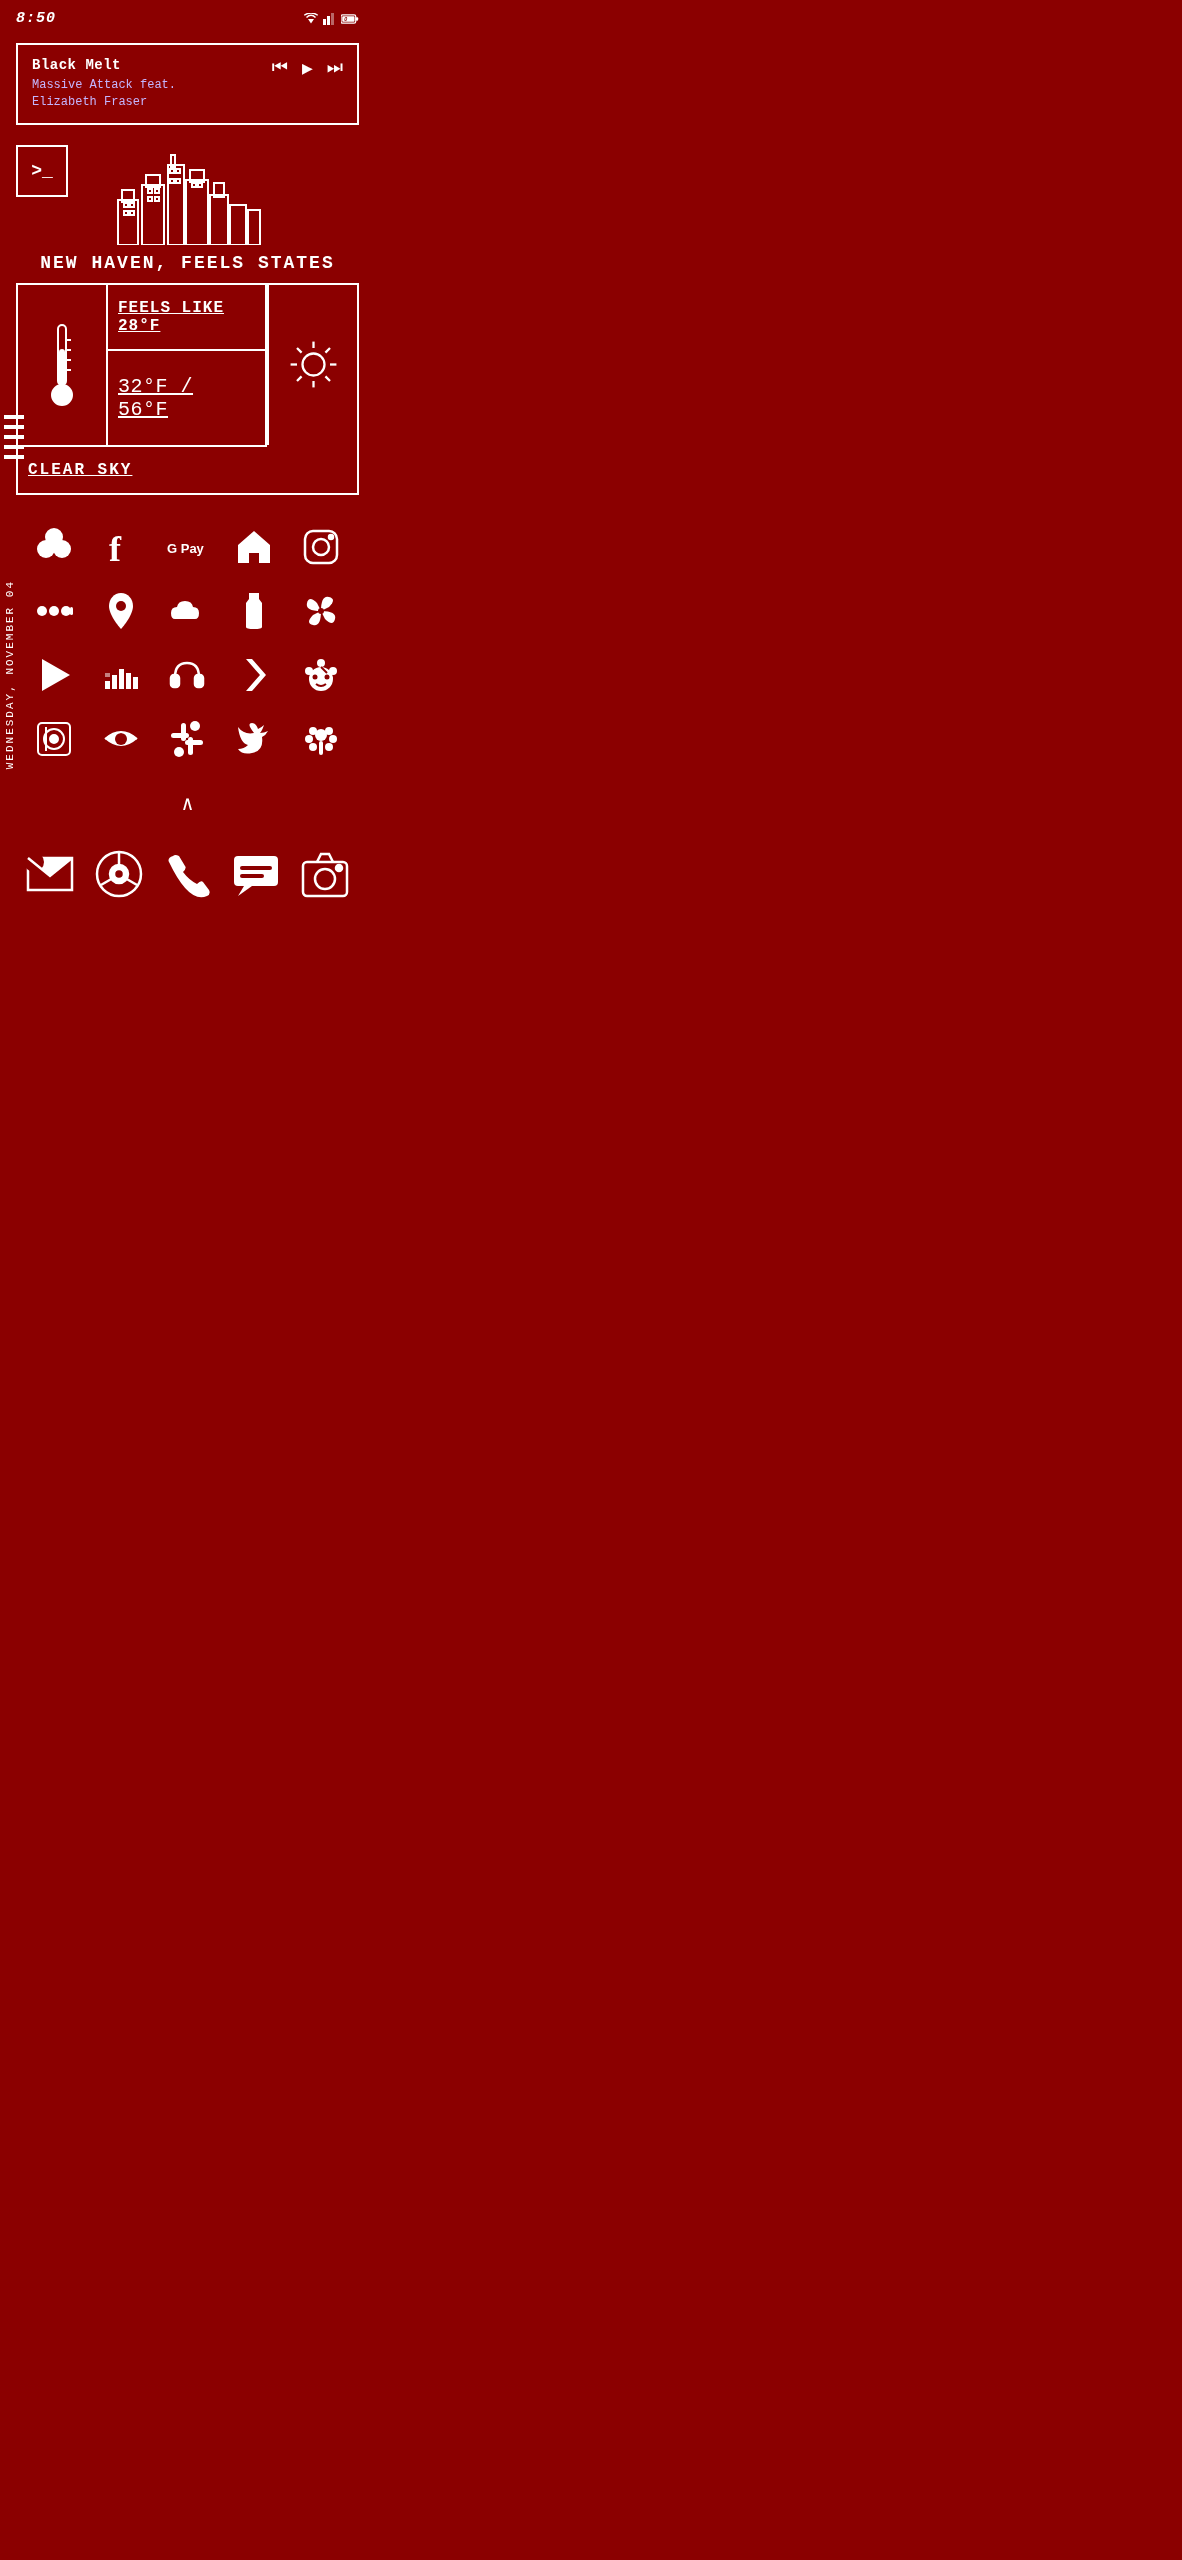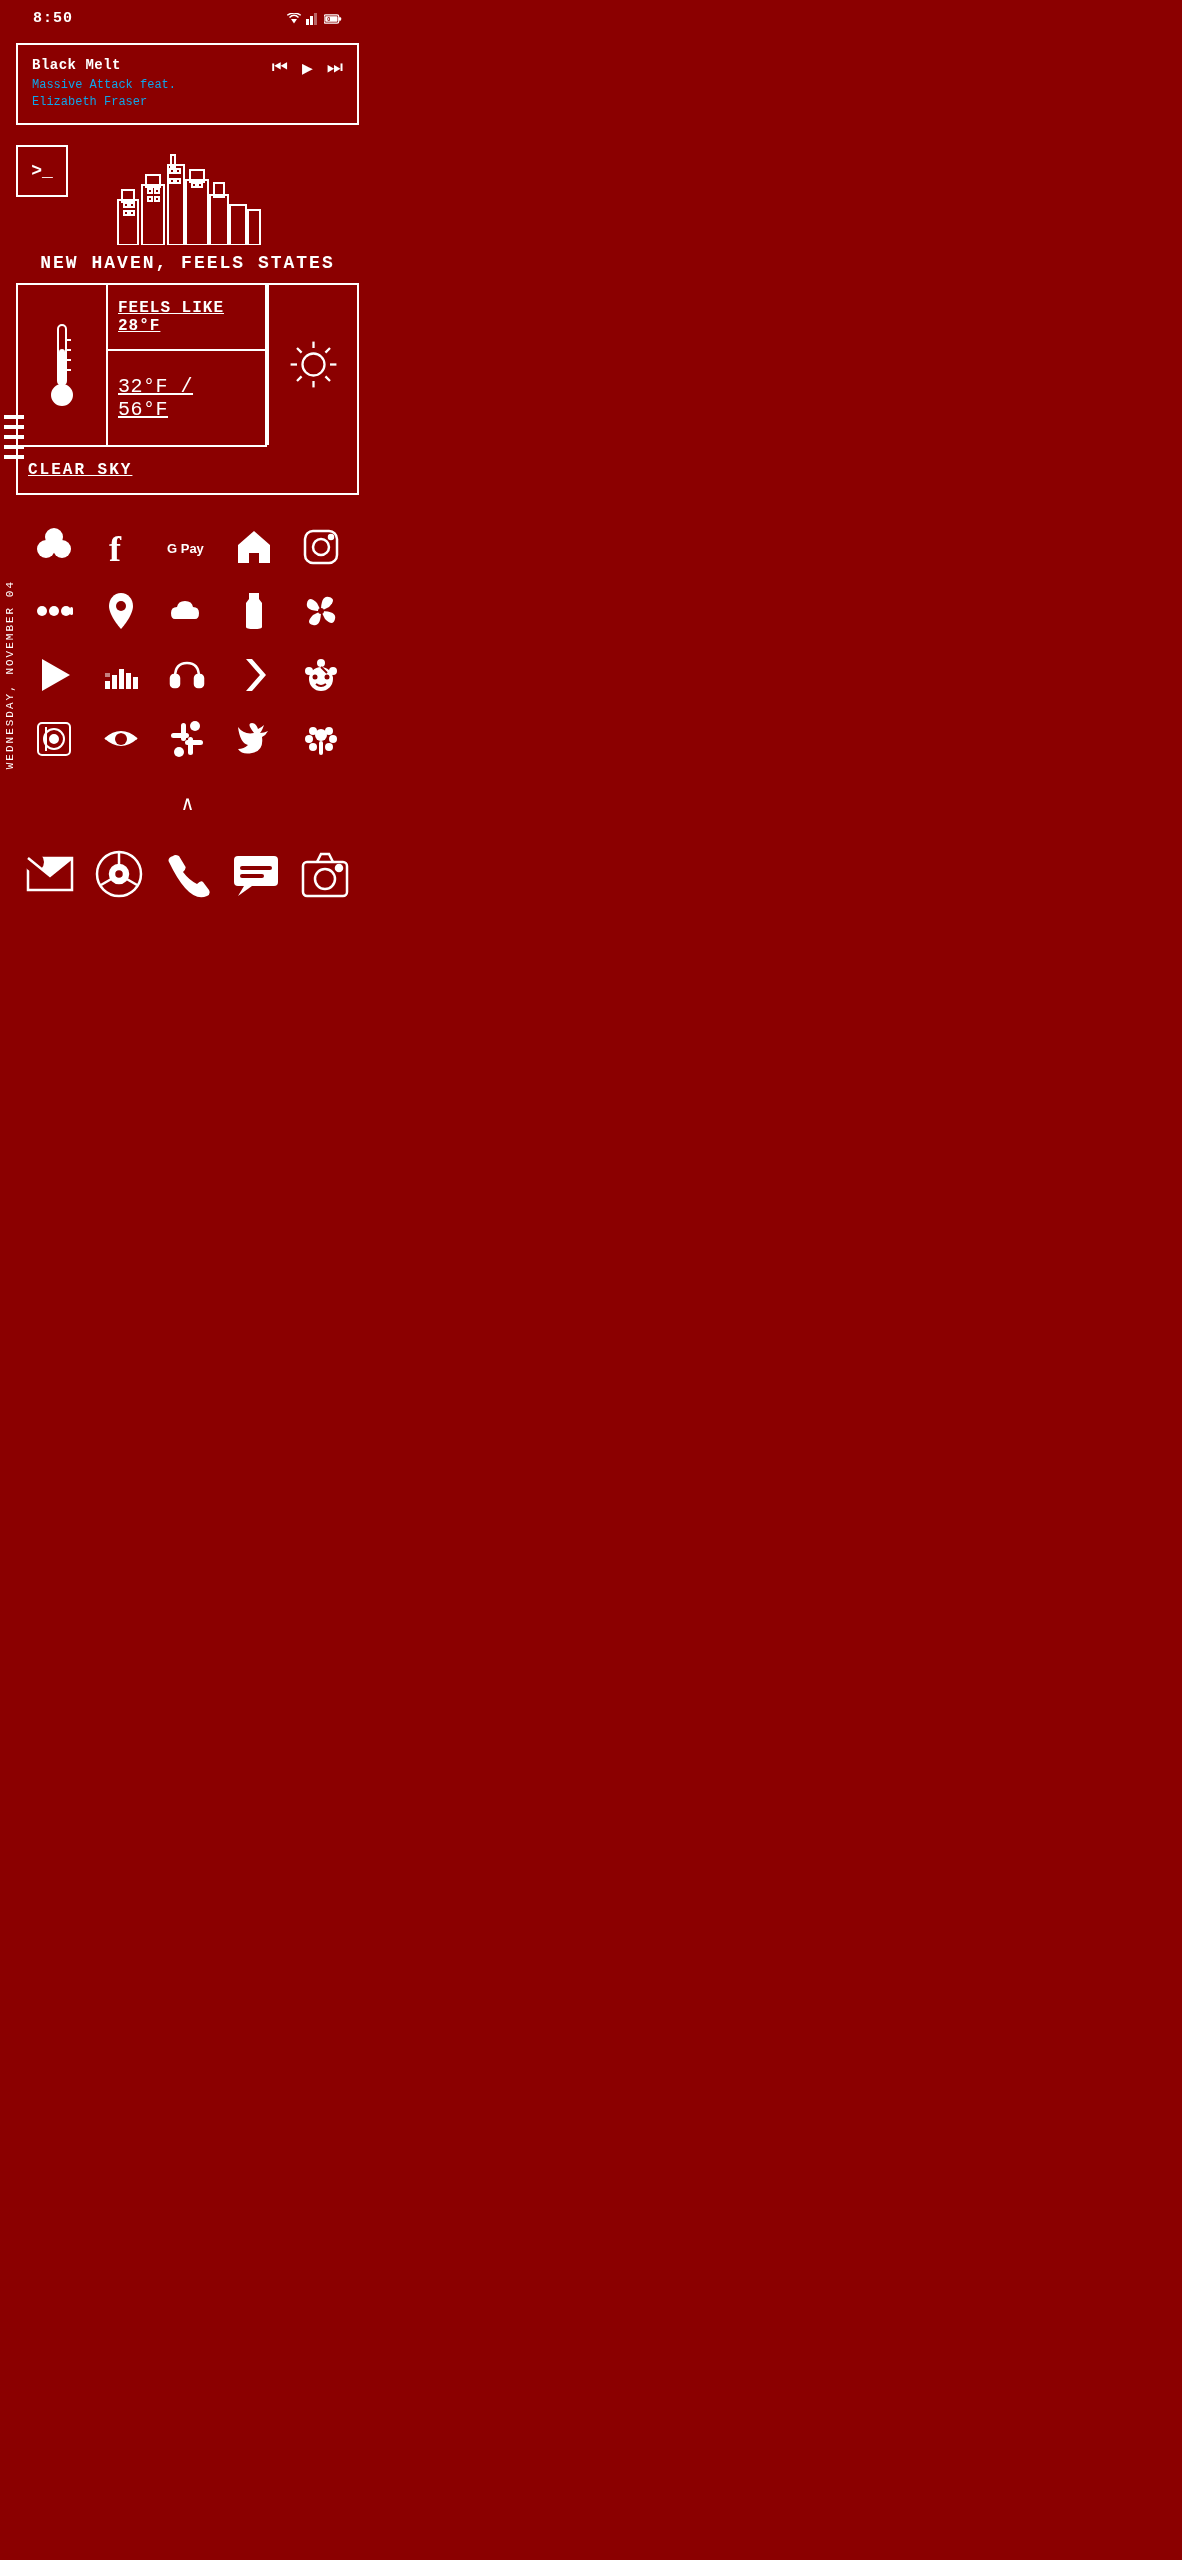--- a/index.html
+++ b/index.html
@@ -12,21 +12,22 @@
       color: #ffffff;
       position: relative;
       overflow-x: hidden;
     }
 
     
     .status-bar {
       display: flex;
       justify-content: space-between;
       align-items: center;
-      padding: 10px 33px 6px;
+      padding: 10px 16px 6px;
+      font-style: italic;
     }
     .status-time {
       font-size: 15px;
       font-weight: bold;
       letter-spacing: 1px;
     }
     .status-icons {
       display: flex;
       align-items: center;
       gap: 4px;
@@ -41,21 +42,21 @@
       justify-content: space-between;
       align-items: flex-start;
     }
     .music-info .song-title {
       font-weight: bold;
       font-size: 14px;
       letter-spacing: 0.5px;
     }
     .music-info .song-artist {
       font-size: 12px;
-      color: #0ea5e9;
+      color: #c4b5fd;
       margin-top: 4px;
       line-height: 1.4;
     }
     .music-controls {
       display: flex;
       gap: 14px;
       align-items: center;
     }
     .music-controls span {
       font-size: 18px;

